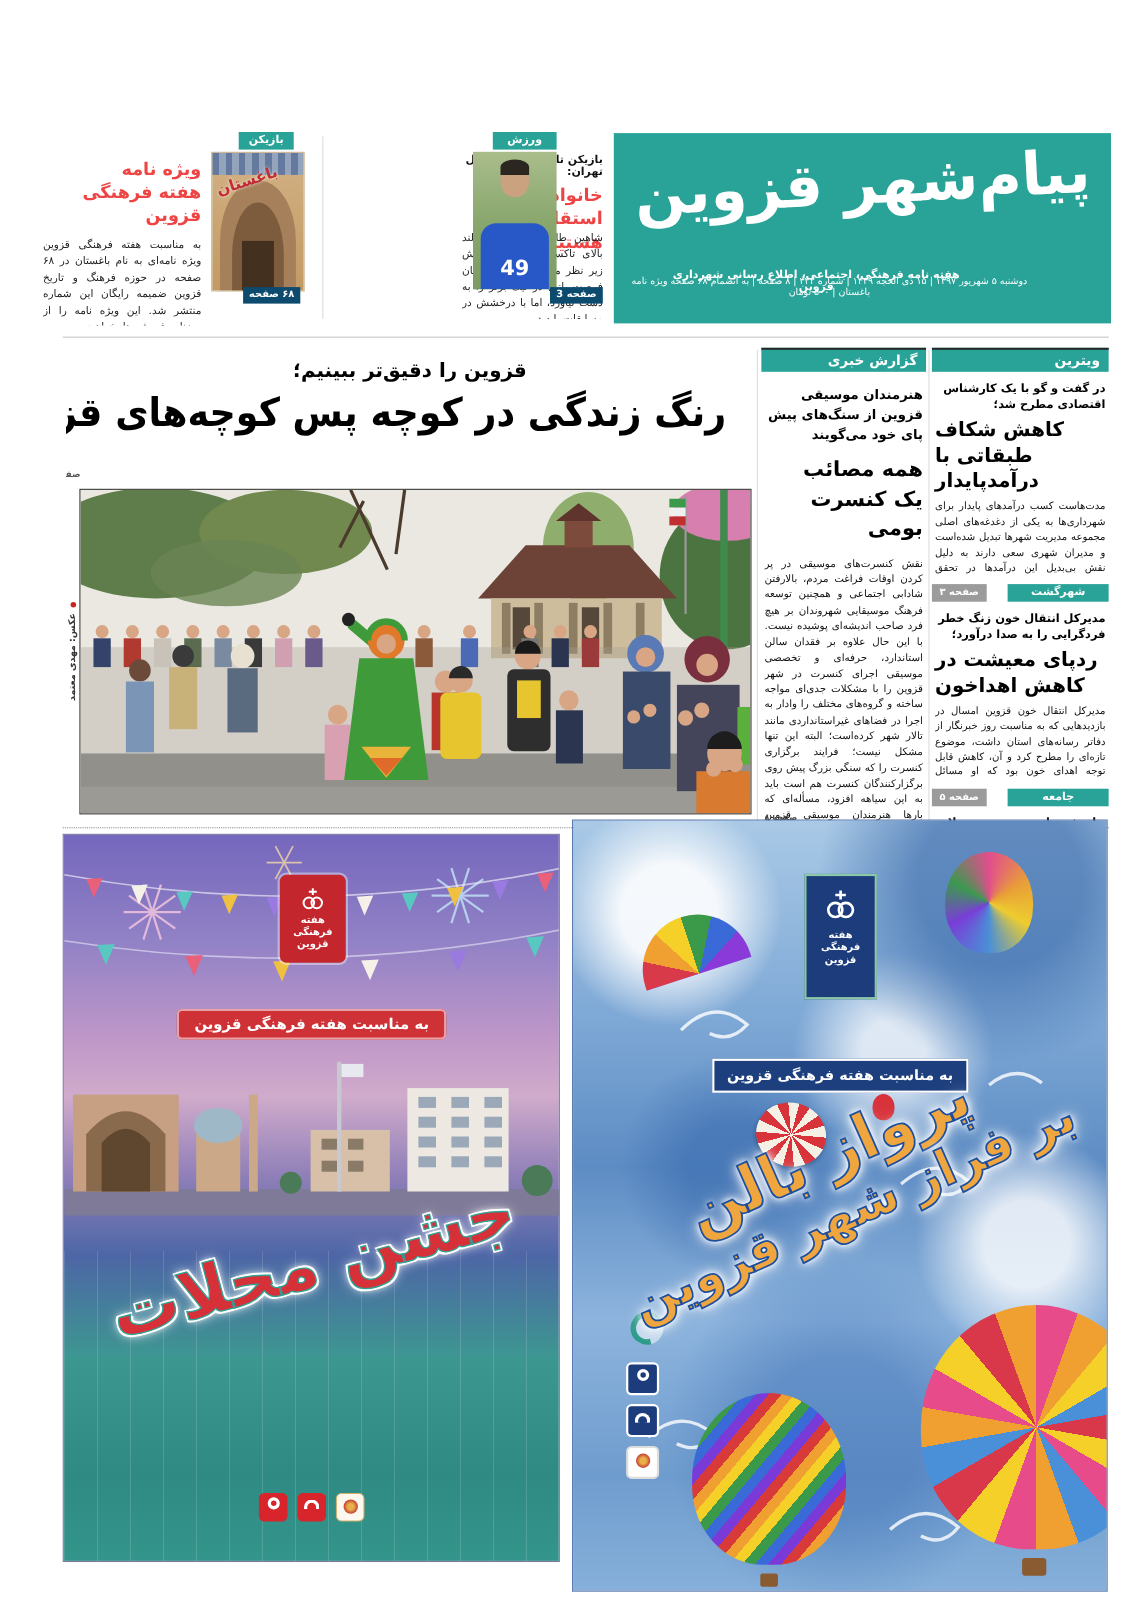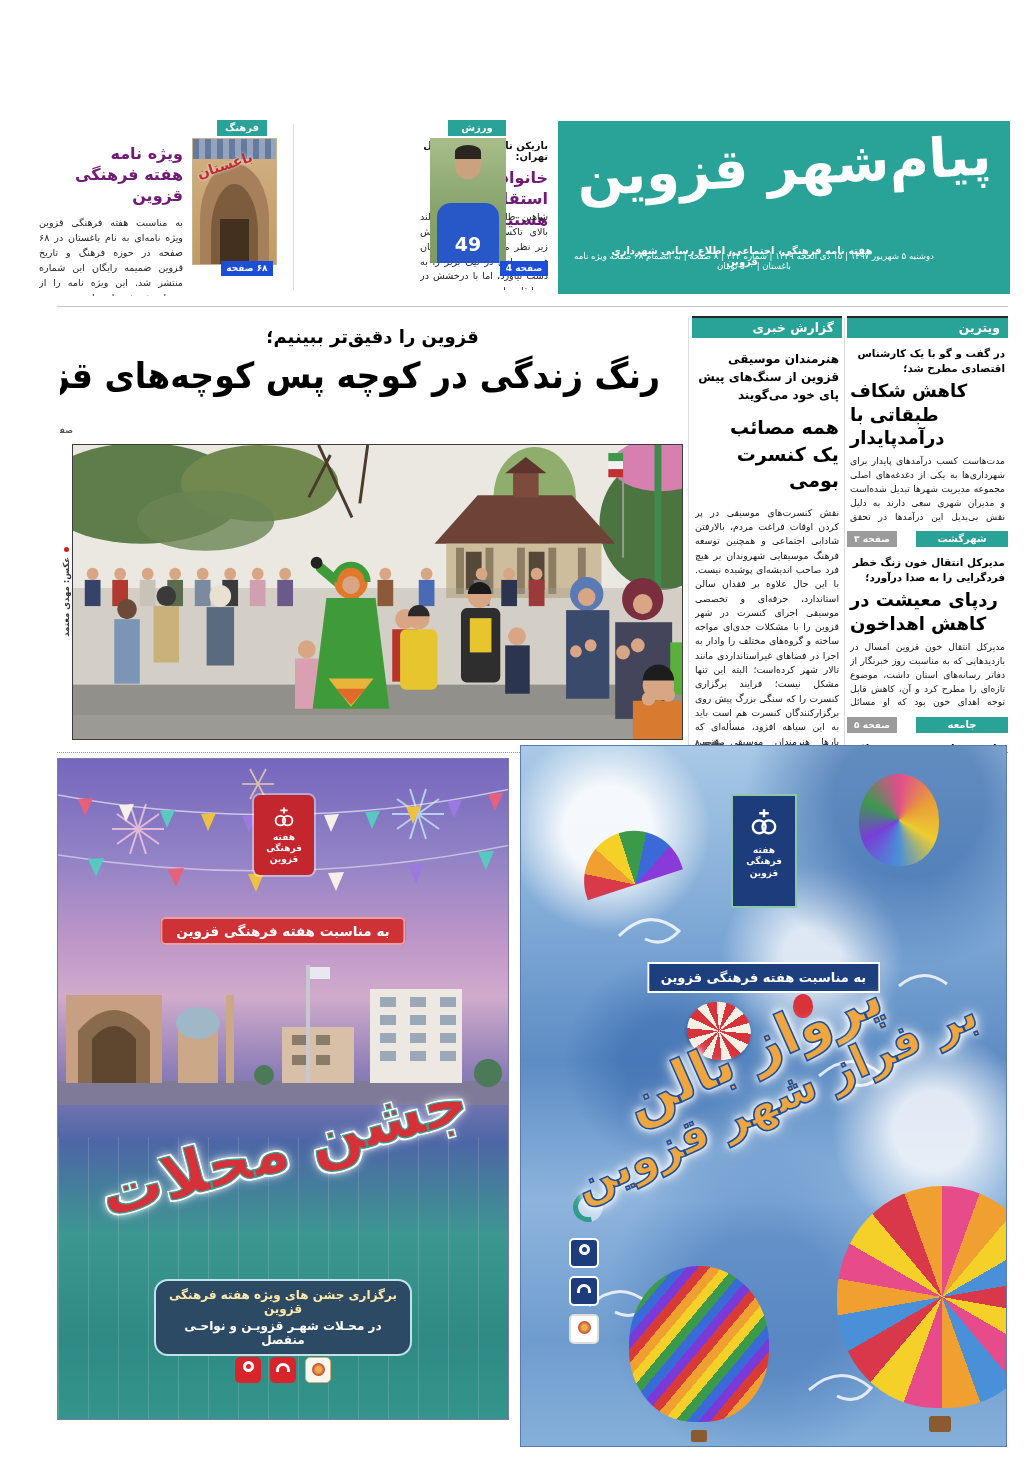--- a/index.html
+++ b/index.html
@@ -18,36 +18,36 @@
   .mast-sub{position:absolute;bottom:27px;left:36px;right:120px;text-align:center;color:#fff;
             font-size:10px;font-weight:bold;}
   .mast-issue{position:absolute;bottom:23px;left:10px;right:70px;text-align:center;color:#fff;font-size:8.6px;}
 
   
   .teaser{position:absolute;top:120px;height:173px;background:#fff;}
   .sports{left:298px;width:252px;}
   .supp{left:35px;width:256px;}
   .tab-teal{background:#29a398;color:#fff;font-size:10px;font-weight:bold;text-align:center;
             height:16px;line-height:16px;}
-  .tab-gray{background:#1d4ed8;color:#fff;font-size:9px;font-weight:bold;text-align:center;
+  .tab-gray{background:#0c4a6e;color:#fff;font-size:9px;font-weight:bold;text-align:center;
             height:15px;line-height:15px;}
   .sp-tab{position:absolute;top:0;right:44px;width:58px;}
   .sp-photo{position:absolute;top:18px;left:132px;width:76px;height:125px;overflow:hidden;
             background:linear-gradient(180deg,#a9bd8b 0%,#87a56c 55%,#7d9c63 100%);}
   .sp-head{position:absolute;top:10px;left:50%;transform:translateX(-50%);width:26px;height:31px;
            border-radius:50% 50% 45% 45%;background:#caa27f;}
   .sp-head::before{content:"";position:absolute;top:-3px;left:0;width:26px;height:14px;
            border-radius:50% 50% 0 0;background:#2c2620;}
   .sp-shirt{position:absolute;bottom:0;left:50%;transform:translateX(-50%);width:62px;height:60px;
            border-radius:14px 14px 0 0;background:#2858c8;}
   .sp-num{position:absolute;bottom:8px;left:50%;transform:translateX(-50%);color:#fff;
           font-size:19px;font-weight:bold;}
   .sp-text{position:absolute;top:20px;right:2px;width:126px;text-align:right;}
   .t-kicker{font-size:10px;font-weight:bold;color:#111;margin-bottom:6px;}
-  .t-headline{font-size:16px;font-weight:bold;color:#701a75;line-height:1.3;}
+  .t-headline{font-size:16px;font-weight:bold;color:#ef4444;line-height:1.3;}
   .t-headline span{display:block;}
   .t-body{font-size:9.6px;color:#222;text-align:justify;line-height:1.55;margin-top:10px;
           max-height:80px;overflow:hidden;}
   .sp-body{position:absolute;top:80px;right:2px;width:128px;}
   .sp-page{position:absolute;right:2px;bottom:17px;width:48px;}
   .su-tab{position:absolute;top:0;right:24px;width:50px;}
   .su-cover{position:absolute;top:18px;right:14px;width:85px;height:127px;overflow:hidden;
             background:linear-gradient(180deg,#d2b184,#c29a63);border:1px solid #c9b28e;}
   .su-tiles{position:absolute;left:0;right:0;top:0;height:16%;
             background:repeating-linear-gradient(90deg,#3f68a8 0 6px,#7fa0d0 6px 12px);opacity:.75;}
@@ -218,25 +218,25 @@
         <span>خانوادگی</span>
         <span>استقلالی هستیم</span>
       </div>
     </div>
     <div class="t-body sp-body">شاهین طاهرخانی، بازیکن بلند بالای تاکستانی که فصل پیش زیر نظر مجید جلالی، در پیکان فرصت بازی در لیگ برتر را به دست نیاورد، اما با درخشش در مسابقات پایه در ...</div>
     <div class="sp-photo">
       <div class="sp-head"></div>
       <div class="sp-shirt"></div>
       <span class="sp-num">49</span>
     </div>
-    <div class="tab-gray sp-page">صفحه 4</div>
+    <div class="tab-gray sp-page">صفحه 3</div>
   </div>
 
   <div class="teaser supp">
-    <div class="tab-teal su-tab">فرهنگ</div>
+    <div class="tab-teal su-tab">بازیکن</div>
     <div class="su-cover">
       <div class="su-tiles"></div>
       <div class="su-arch1"></div>
       <div class="su-arch2"></div>
       <div class="su-door"></div>
       <div class="su-callig">باغستان</div>
     </div>
     <div class="su-text">
       <div class="t-headline">
         <span>ویژه نامه</span>
@@ -492,24 +492,20 @@
       <rect x="322" y="96" width="16" height="10" fill="#9aa8b8"></rect>
         <rect x="352" y="96" width="16" height="10" fill="#9aa8b8"></rect>
         <rect x="382" y="96" width="16" height="10" fill="#9aa8b8"></rect>
       <rect x="248" y="10" width="4" height="118" fill="#c8c8d0"></rect>
       <rect x="252" y="12" width="20" height="12" fill="#e8e8f0"></rect>
       <circle cx="430" cy="118" r="14" fill="#4a7a58"></circle>
       <circle cx="206" cy="120" r="10" fill="#4a7a58"></circle>
     </svg>
     <div class="pl-stripes"></div>
     <div class="pl-title">جشن محلات</div>
-    <div class="pl-note">
-      <span class="l1">برگزاری جشن های ویژه هفته فرهنگی قزوین</span>
-      <span class="l2">در محـلات شهـر قزویـن و نواحـی منفصل</span>
-    </div>
     <div class="pl-badges">
       <div class="badge white">
           <div class="bd-crest"></div>
         </div>
       <div class="badge red">
           <div class="bd-arch"></div>
         </div>
       <div class="badge red">
           <div class="bd-ring"></div>
         </div>

